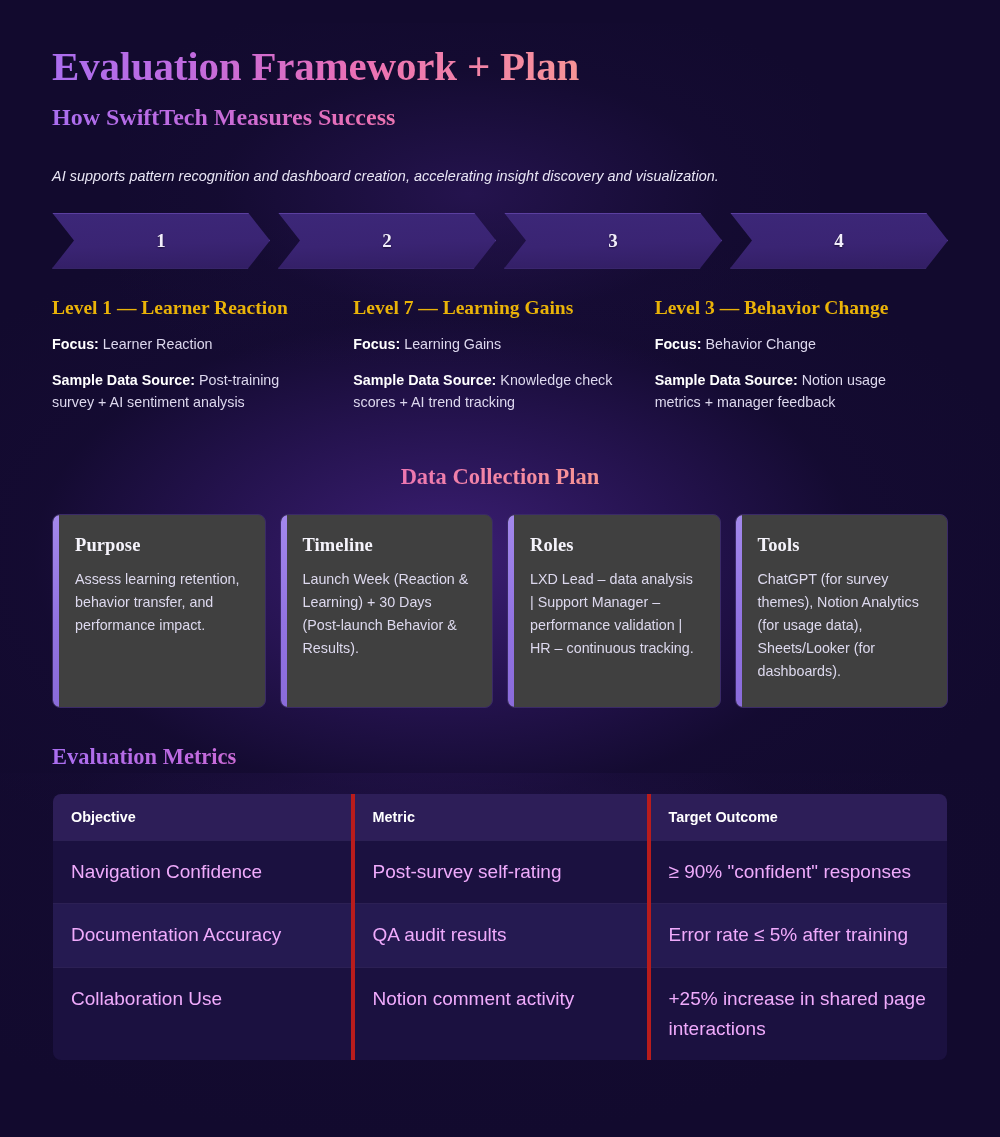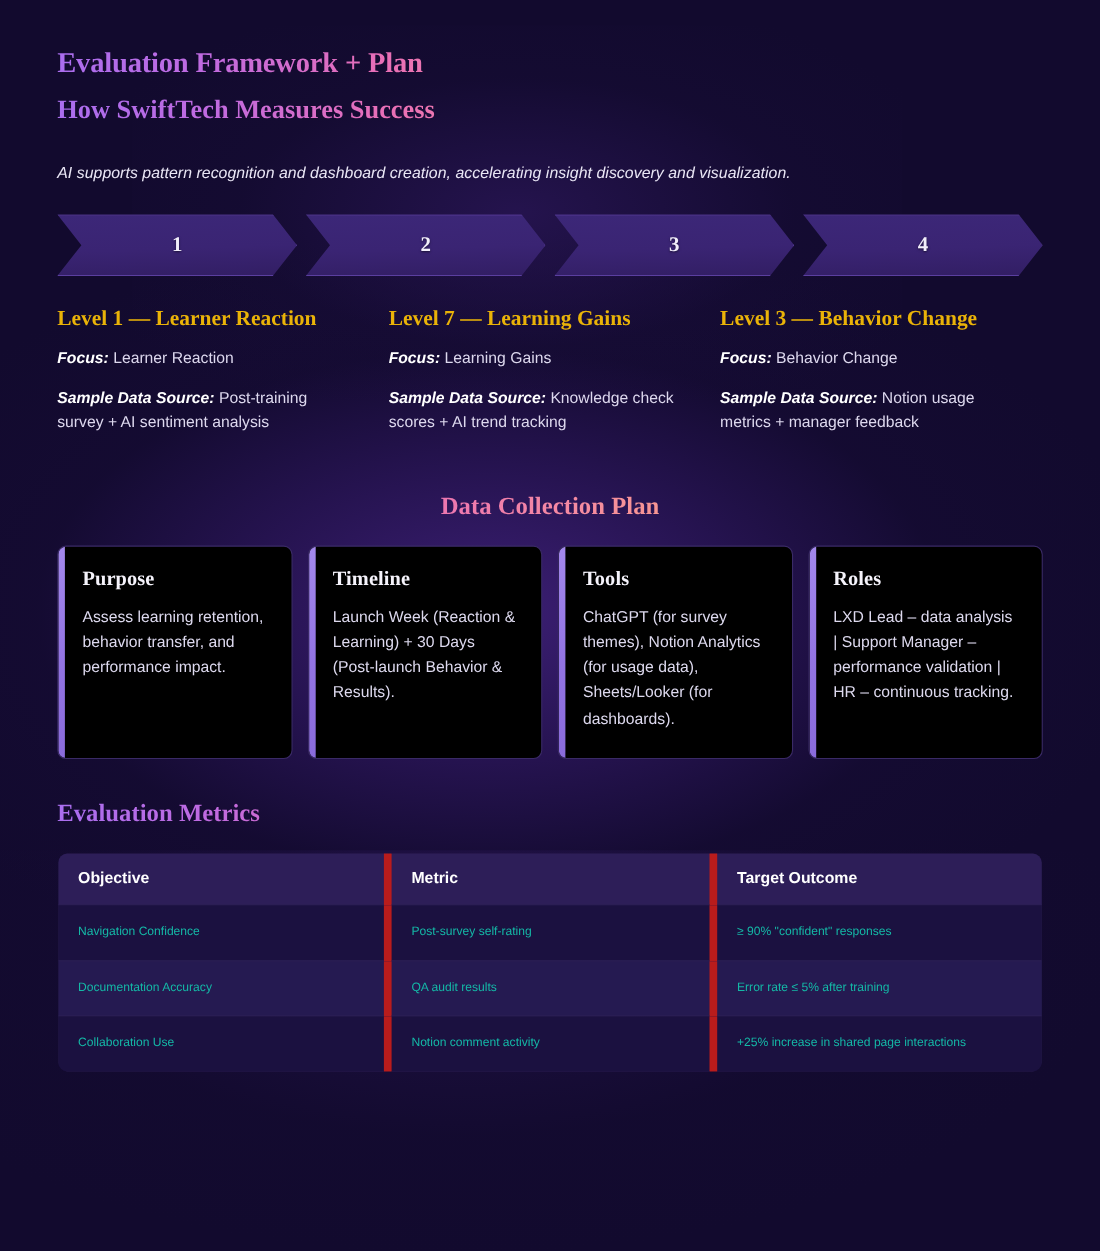--- a/index.html
+++ b/index.html
@@ -65,21 +65,21 @@
         #f58aa2 52%, #f9a183 70%, #f7b96a 86%, #f6c96b 100%);
     -webkit-background-clip: text;
     background-clip: text;
     color: transparent;
     -webkit-text-fill-color: transparent;
     font-family: "Liberation Serif", serif;
     font-weight: bold;
   }
 
   #page-title {
-    font-size: 26px;
+    font-size: 41px;
     letter-spacing: -0.2px;
     padding-top: 42px;
     line-height: 1.18;
   }
 
   #page-subtitle {
     font-size: 24px;
     padding-top: 12px;
     line-height: 1.3;
   }
@@ -137,42 +137,41 @@
   }
   .level-field {
     color: #ddd8ee;
     font-size: 14.3px;
     line-height: 1.53;
     margin-top: 14px;
   }
   .level-field b {
     color: #ffffff;
     font-weight: bold;
-    font-style: italic;
   }
 
   
   .section-heading {
     font-size: 22.5px;
     line-height: 1.25;
   }
   #data-collection-heading { margin-top: 50px; text-align: center; }
   #evaluation-metrics-heading { margin-top: 35px; }
 
   
   #plan-cards {
     display: flex;
     gap: 14px;
     margin-top: 22px;
     height: 194px;
   }
   .plan-card {
     flex: 1 1 0;
     position: relative;
-    background: #000000;
+    background: #404040;
     border: 1px solid #3a2a66;
     border-radius: 8px;
     padding: 20px 20px 18px 22px;
     overflow: hidden;
   }
   .plan-card-accent {
     position: absolute;
     left: 0; top: 0; bottom: 0;
     width: 6px;
     background: linear-gradient(180deg, #a388ec 0%, #9273e2 55%, #8a6bdb 100%);
@@ -200,38 +199,38 @@
     border: 1px solid #362760;
     border-radius: 9px;
     overflow: hidden;
     table-layout: fixed;
   }
   #metrics-table th,
   #metrics-table td {
     text-align: left;
     padding: 16px 18px;
     vertical-align: top;
-    border-right: 7px solid #b91c1c;
+    border-right: 4px solid #b91c1c;
     border-bottom: 1px solid #2c2054;
   }
   #metrics-table th:last-child,
   #metrics-table td:last-child { border-right: none; }
   #metrics-table tr:last-child td { border-bottom: none; }
 
   #metrics-table thead th {
     background: #2d1e58;
     color: #ffffff;
     font-size: 14.4px;
     font-weight: bold;
     padding-top: 15px;
     padding-bottom: 15px;
   }
   #metrics-table tbody td {
-    color: #14b8a6;
-    font-size: 11px;
+    color: #f0abfc;
+    font-size: 19px;
     line-height: 1.6;
   }
   #metrics-table tbody tr:nth-child(odd)  td { background: #1b1140; }
   #metrics-table tbody tr:nth-child(even) td { background: #251a51; }
 
   .col-objective { width: 300px; }
   .col-metric    { width: 296px; }
 </style>
 </head>
 <body>
@@ -315,28 +314,28 @@
     </div>
 
     <div class="plan-card">
       <div class="plan-card-accent"></div>
       <div class="plan-card-title">Timeline</div>
       <div class="plan-card-body">Launch Week (Reaction &amp; Learning) + 30 Days (Post-launch Behavior &amp; Results).</div>
     </div>
 
     <div class="plan-card">
       <div class="plan-card-accent"></div>
+      <div class="plan-card-title">Roles</div>
+      <div class="plan-card-body">LXD Lead – data analysis | Support Manager – performance validation | HR – continuous tracking.</div>
+    </div>
+
+    <div class="plan-card">
+      <div class="plan-card-accent"></div>
       <div class="plan-card-title">Tools</div>
       <div class="plan-card-body">ChatGPT (for survey themes), Notion Analytics (for usage data), Sheets/Looker (for dashboards).</div>
-    </div>
-
-    <div class="plan-card">
-      <div class="plan-card-accent"></div>
-      <div class="plan-card-title">Roles</div>
-      <div class="plan-card-body">LXD Lead – data analysis | Support Manager – performance validation | HR – continuous tracking.</div>
     </div>
 
   </div>
 
   <h3 id="evaluation-metrics-heading" class="section-heading grad-text">Evaluation Metrics</h3>
 
   <table id="metrics-table">
     <thead>
       <tr>
         <th class="col-objective">Objective</th>

